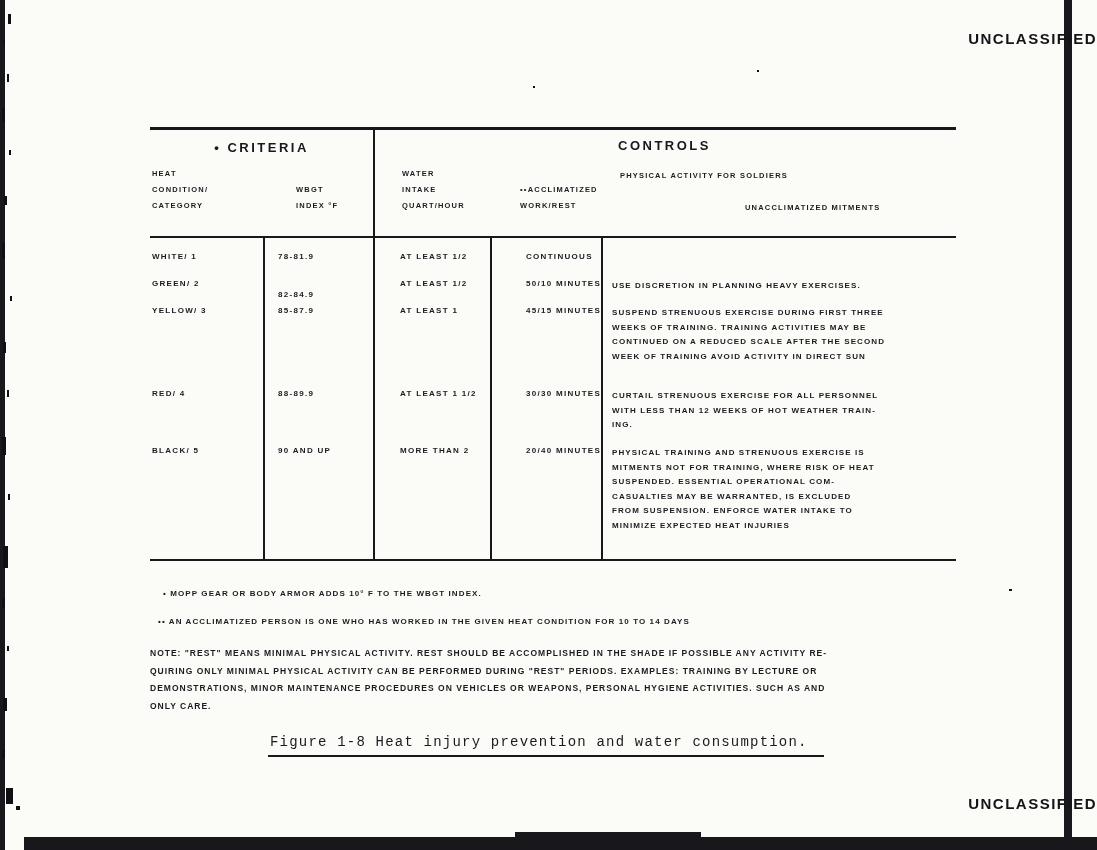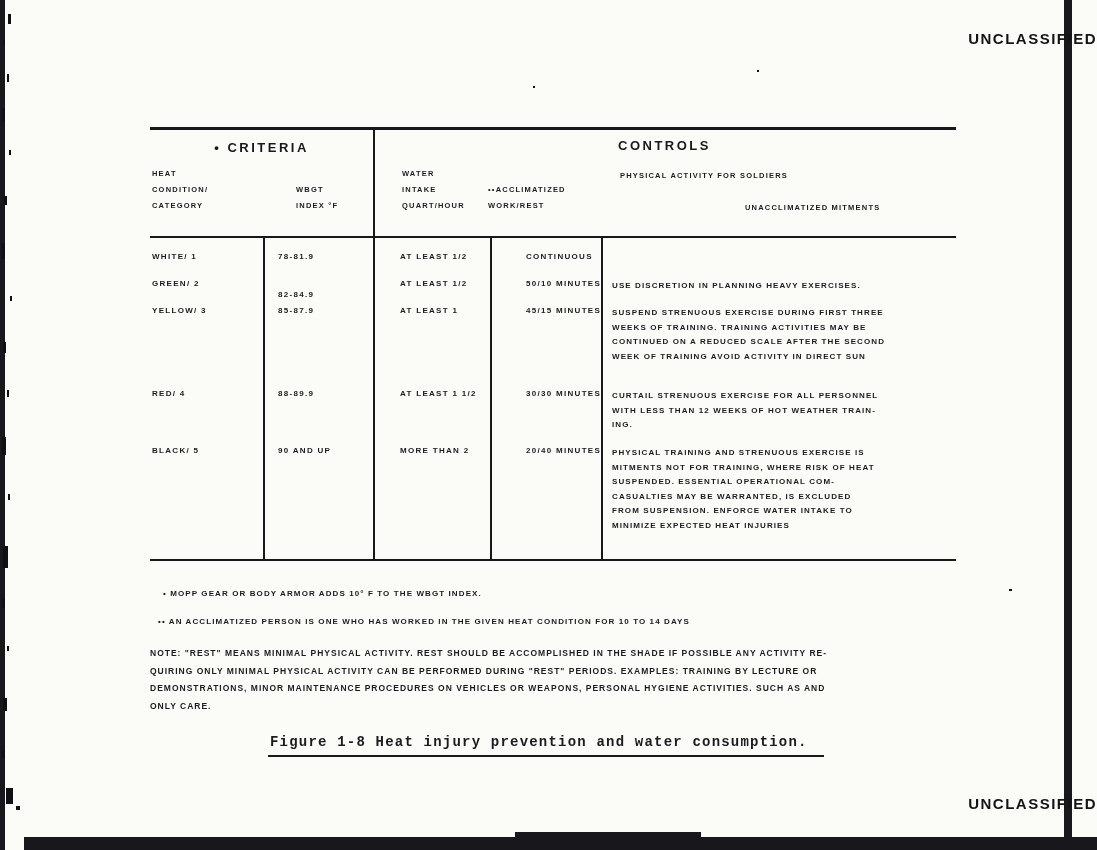--- a/index.html
+++ b/index.html
@@ -19,21 +19,21 @@
   .sec-hdr { font-size:13px; letter-spacing:2.5px; text-align:center; color:#17171c; }
   .col-hdr { font-size:7.5px; letter-spacing:1.2px; line-height:16px; white-space:nowrap; }
   .cell { font-size:8px; letter-spacing:1.3px; white-space:nowrap; }
   .act  { font-size:8px; letter-spacing:1.1px; line-height:14.5px; }
   .act div { white-space:nowrap; }
   .fn   { font-size:8px; letter-spacing:1.1px; white-space:nowrap; }
   .note { font-size:8.5px; letter-spacing:1px; line-height:17.5px; }
   .note div { white-space:nowrap; }
   .caption {
     font-family:"Liberation Mono", "DejaVu Sans Mono", monospace;
-    font-size:14px; font-weight:bold; letter-spacing:1.2px;
+    font-size:14px; font-weight:normal; letter-spacing:1.2px;
     border-bottom:2px solid #17171c; padding:0 16px 5px 2px; white-space:nowrap;
   }
 </style>
 </head>
 <body>
 
 <div class="page">
 
   <div class="line" style="left:0;top:0;width:5px;height:850px"></div>
   <div class="line" style="left:1064px;top:0;width:8px;height:850px"></div>
@@ -83,21 +83,21 @@
   </div>
   <div class="txt col-hdr" style="left:296px;top:182px">
     <div>WBGT</div>
     <div>INDEX °F</div>
   </div>
   <div class="txt col-hdr" style="left:402px;top:166px">
     <div>WATER</div>
     <div>INTAKE</div>
     <div>QUART/HOUR</div>
   </div>
-  <div class="txt col-hdr" style="left:488px;top:182px">
+  <div class="txt col-hdr" style="left:520px;top:182px">
     <div>••ACCLIMATIZED</div>
     <div>WORK/REST</div>
   </div>
   <div class="txt col-hdr" style="left:620px;top:168px">PHYSICAL ACTIVITY FOR SOLDIERS</div>
   <div class="txt col-hdr" style="left:745px;top:200px">UNACCLIMATIZED MITMENTS</div>
 
   <div>
     <div class="txt cell" style="left:152px;top:252px">WHITE/ 1</div>
     <div class="txt cell" style="left:278px;top:252px">78-81.9</div>
     <div class="txt cell" style="left:400px;top:252px">AT LEAST 1/2</div>

